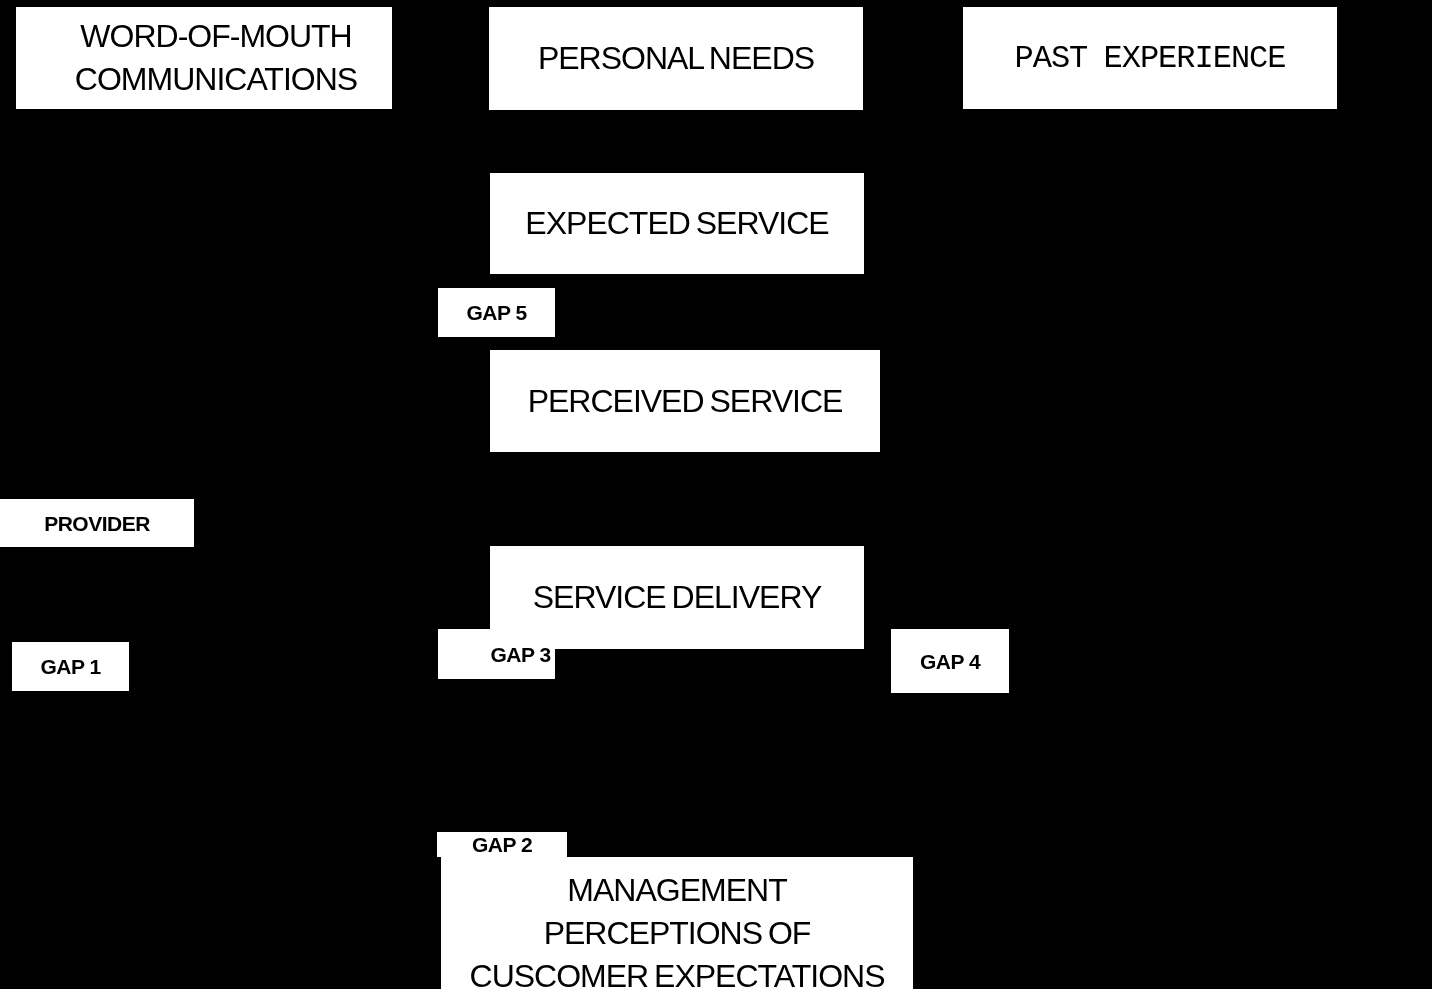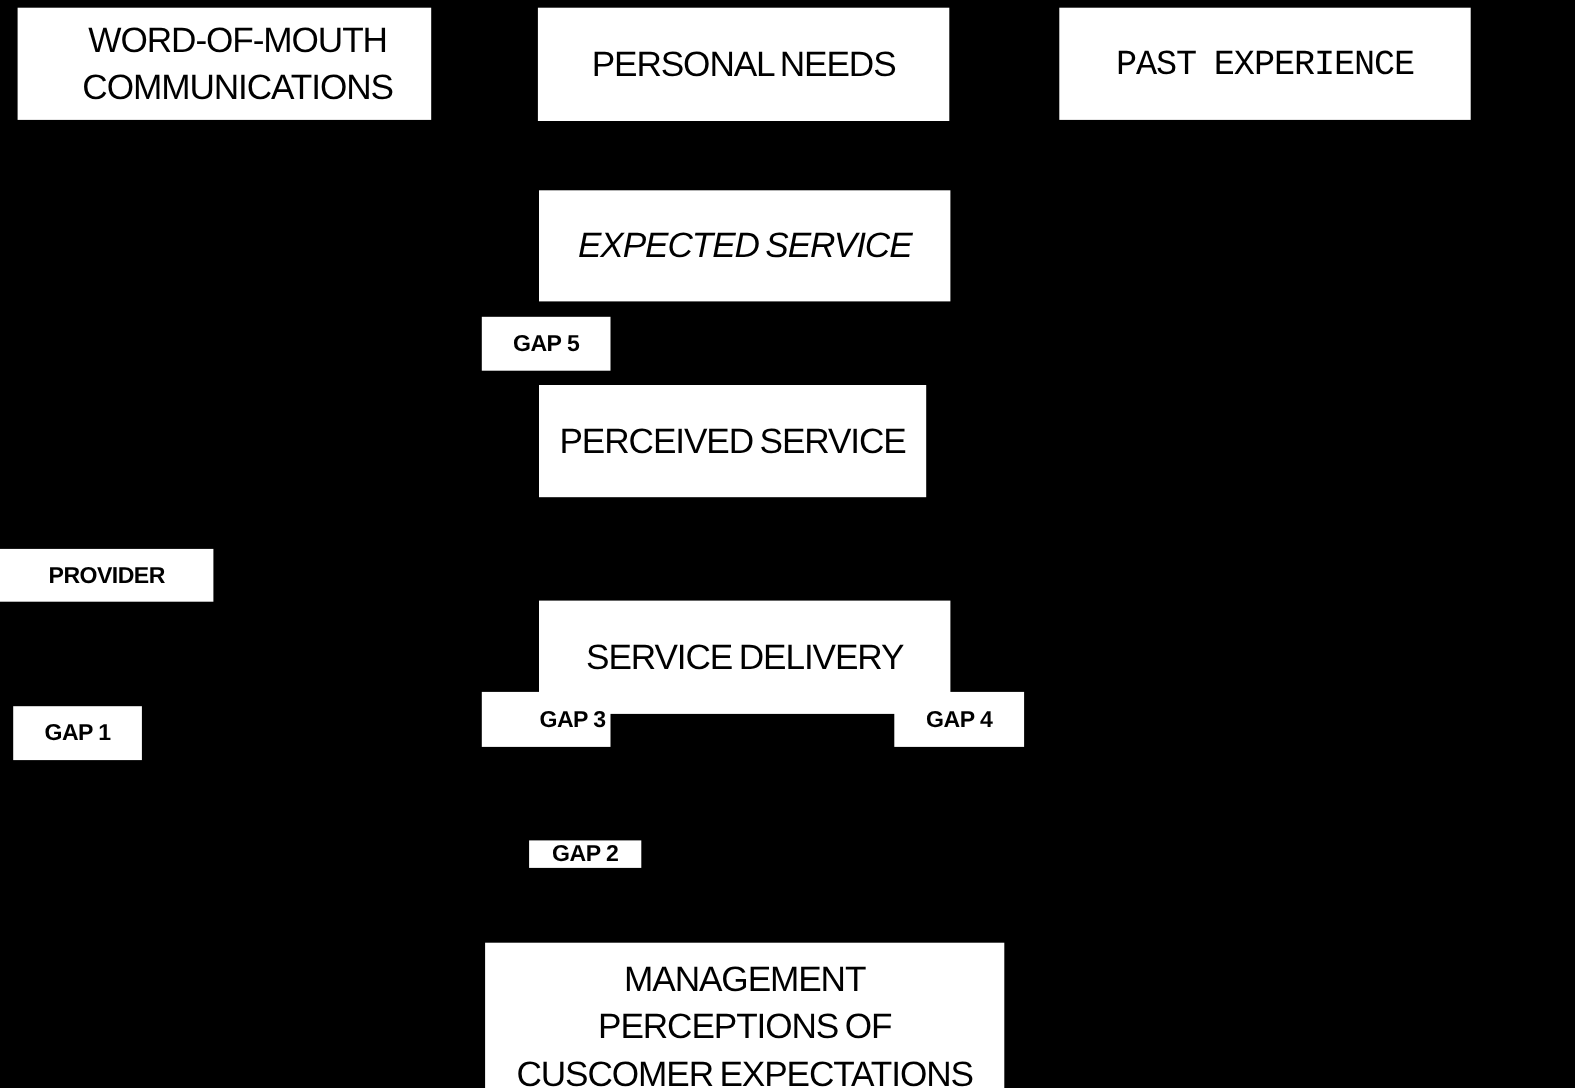--- a/index.html
+++ b/index.html
@@ -40,31 +40,31 @@
   .gap {
     font-size: 21px;
     font-weight: bold;
     letter-spacing: -0.5px;
     line-height: 1;
   }
   
   #b-wom   { left: 16px;   top: 7px;   width: 376px; height: 102px; padding-left: 24px; }
   #b-pn    { left: 489px;  top: 7px;   width: 374px; height: 103px; }
   #b-pe    { left: 963px;  top: 7px;   width: 374px; height: 102px; font-family: Liberation Mono, monospace; }
-  #b-es    { left: 490px;  top: 173px; width: 374px; height: 101px; font-style: italic; }
+  #b-es    { left: 490px;  top: 173px; width: 374px; height: 101px; }
   #b-gap5  { left: 438px;  top: 288px; width: 117px; height: 49px; text-align: right;  }
-  #b-ps    { left: 490px;  top: 350px; width: 352px; height: 102px; }
+  #b-ps    { left: 490px;  top: 350px; width: 390px; height: 102px; }
   #b-prov  { left: 0px;    top: 499px; width: 194px; height: 48px;  }
   #b-sd    { left: 490px;  top: 514px; width: 374px; height: 103px; margin-top: 32px; }
   #b-ext   { left: 962px;  top: 514px; width: 464px; height: 103px; }
   #b-gap1  { left: 12px;   top: 642px; width: 117px; height: 49px;  }
   #b-gap3  { left: 438px;  top: 629px; width: 117px; height: 50px; padding-left: 48px;  }
-  #b-gap4  { left: 813px;  top: 629px; width: 118px; height: 50px;  }
+  #b-gap4  { left: 891px;  top: 629px; width: 118px; height: 64px;  }
   #b-sqs   { left: 490px;  top: 692px; width: 373px; height: 103px; }
-  #b-gap2  { left: 437px;  top: 764px; width: 102px; height: 25px; margin-left: 44px;  }
+  #b-gap2  { left: 437px;  top: 832px; width: 130px; height: 25px;  }
   #b-mgmt  { left: 441px;  top: 857px; width: 472px; height: 152px; }
 </style>
 </head>
 <body>
 
 <div class="canvas">
 
   <div class="node big" id="b-wom">
     <span class="ln">WORD-OF-MOUTH</span>
     <span class="ln">COMMUNICATIONS</span>

